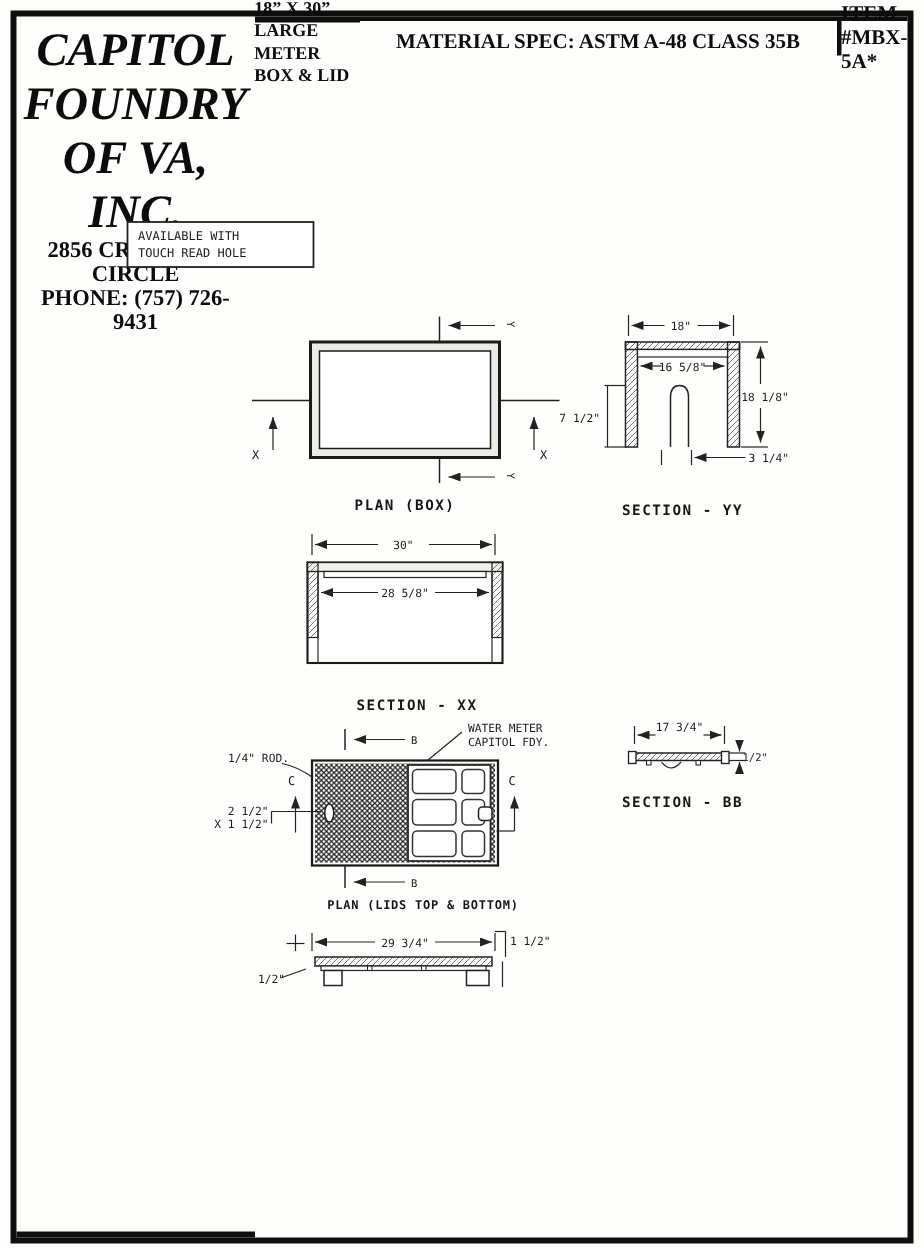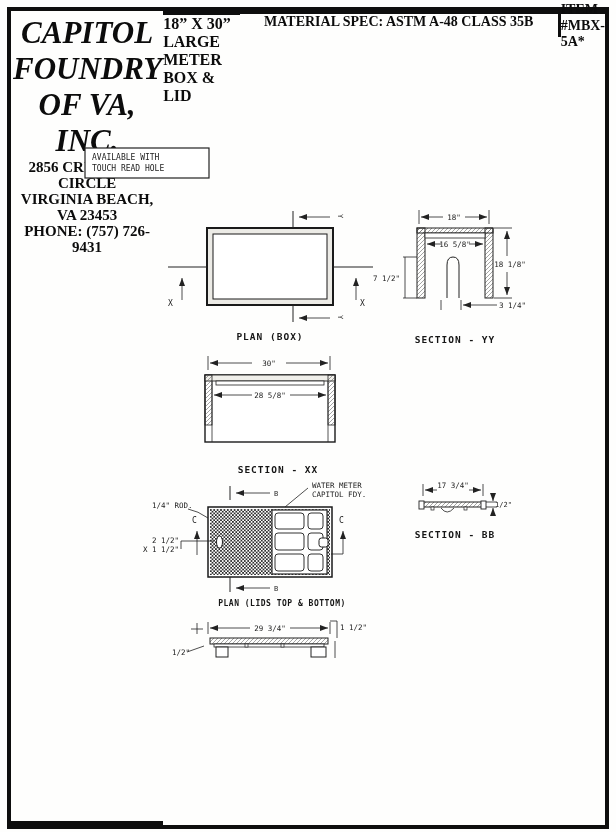--- a/index.html
+++ b/index.html
@@ -7,45 +7,44 @@
         font-family:"Liberation Serif",serif;color:#0c0c0c;}
   .frame{position:absolute;left:7px;top:7px;width:594px;height:814px;border:4px solid #0e0e0e;
          display:flex;flex-direction:row;background:#fefefd;}
   
   .hdr{border-bottom:4px solid #0e0e0e;text-align:center;padding:4px 2px 5px 2px;}
   .company{font-size:31px;font-weight:bold;font-style:italic;letter-spacing:0px;line-height:36px;}
   .hline{font-size:15px;font-weight:bold;line-height:16px;}
   
   .draw{flex:1;position:relative;background:#fefefd;}
   
-  .ftitle{border-top:4px solid #0e0e0e;height:25px;display:flex;align-items:flex-start;justify-content:center;
-          font-size:16px;font-weight:bold;}
+  .ftitle{border-top:4px solid #0e0e0e;height:25px;display:flex;align-items:center;justify-content:center;
+          font-size:12px;font-weight:bold;}
   .fbot{border-top:3px solid #0e0e0e;height:23px;display:flex;align-items:stretch;font-size:14px;font-weight:bold;}
-  .fcellL{width:318px;border-right:3px solid #0e0e0e;display:flex;align-items:flex-start;justify-content:center;}
+  .fcellL{width:318px;border-right:3px solid #0e0e0e;display:flex;align-items:flex-end;justify-content:center;}
   .fcellR{flex:1;display:flex;align-items:center;justify-content:flex-end;}
   
   svg.overlay{position:absolute;left:0;top:0;pointer-events:none;}
   svg text{font-family:"DejaVu Sans Mono",monospace;fill:#1c1c1c;}
   .d7{font-size:7px;} .d75{font-size:7.5px;} .d8{font-size:8px;}
   .cap{font-size:9.5px;font-weight:bold;letter-spacing:1px;fill:#161616;}
   .cap8{font-size:8px;font-weight:bold;letter-spacing:0.5px;fill:#161616;}
   .ln{stroke:#222;stroke-width:1;fill:none;}
   .ln8{stroke:#222;stroke-width:0.8;fill:none;}
   .thin{stroke:#2a2a2a;stroke-width:0.8;fill:none;}
 </style>
 </head>
 <body>
 
 <div class="page">
   <div class="frame">
 
     <div class="hdr">
       <div class="company">CAPITOL FOUNDRY OF VA, INC.</div>
       <div class="hline">2856 CRUSADER CIRCLE</div>
-      <div class="hline">VIRGINIA BEACH, VA 23453</div>
       <div class="hline">PHONE: (757) 726-9431</div>
     </div>
 
     <div class="draw"></div>
 
     <div class="ftitle">
       <span>18” X 30” LARGE METER BOX &amp; LID</span>
     </div>
     <div class="fbot">
       <div class="fcellL">

